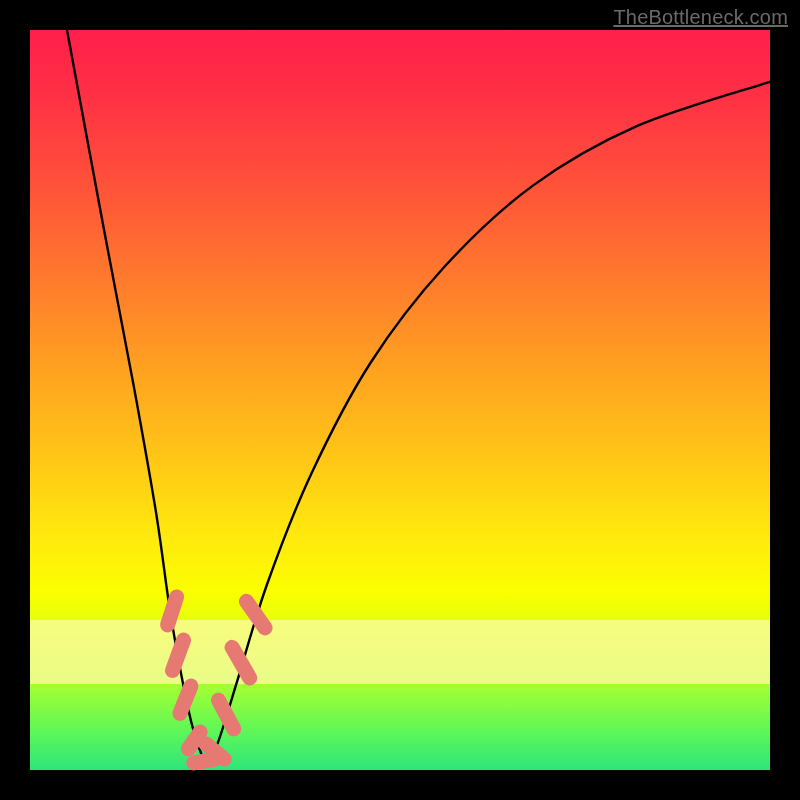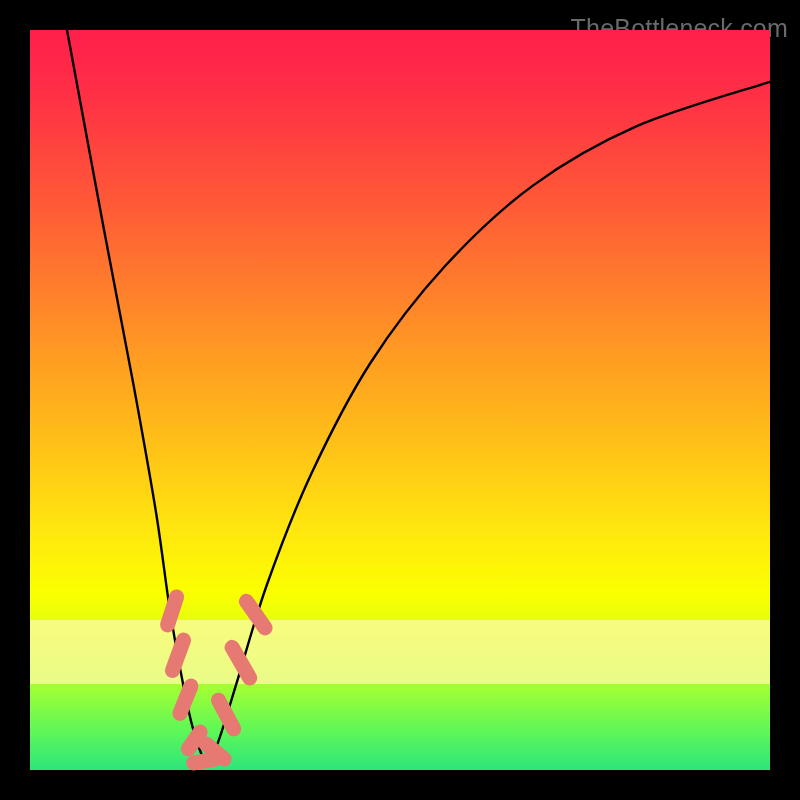--- a/index.html
+++ b/index.html
@@ -10,26 +10,27 @@
   .stage {
     position: relative;
     width: 800px;
     height: 800px;
     background: #000;
     overflow: hidden;
     font-family: Arial, Helvetica, sans-serif;
   }
   .watermark {
     position: absolute;
-    top: 14px;
+    top: 6px;
     right: 12px;
     color: #6a6a6a;
-    font-size: 25px;
+    font-size: 20px;
     font-weight: 400;
     letter-spacing: 0.2px;
+    text-decoration: underline;
   }
   .plot {
     position: absolute;
     left: 30px;
     top: 30px;
     width: 740px;
     height: 740px;
     
     background: linear-gradient(
       to bottom,

